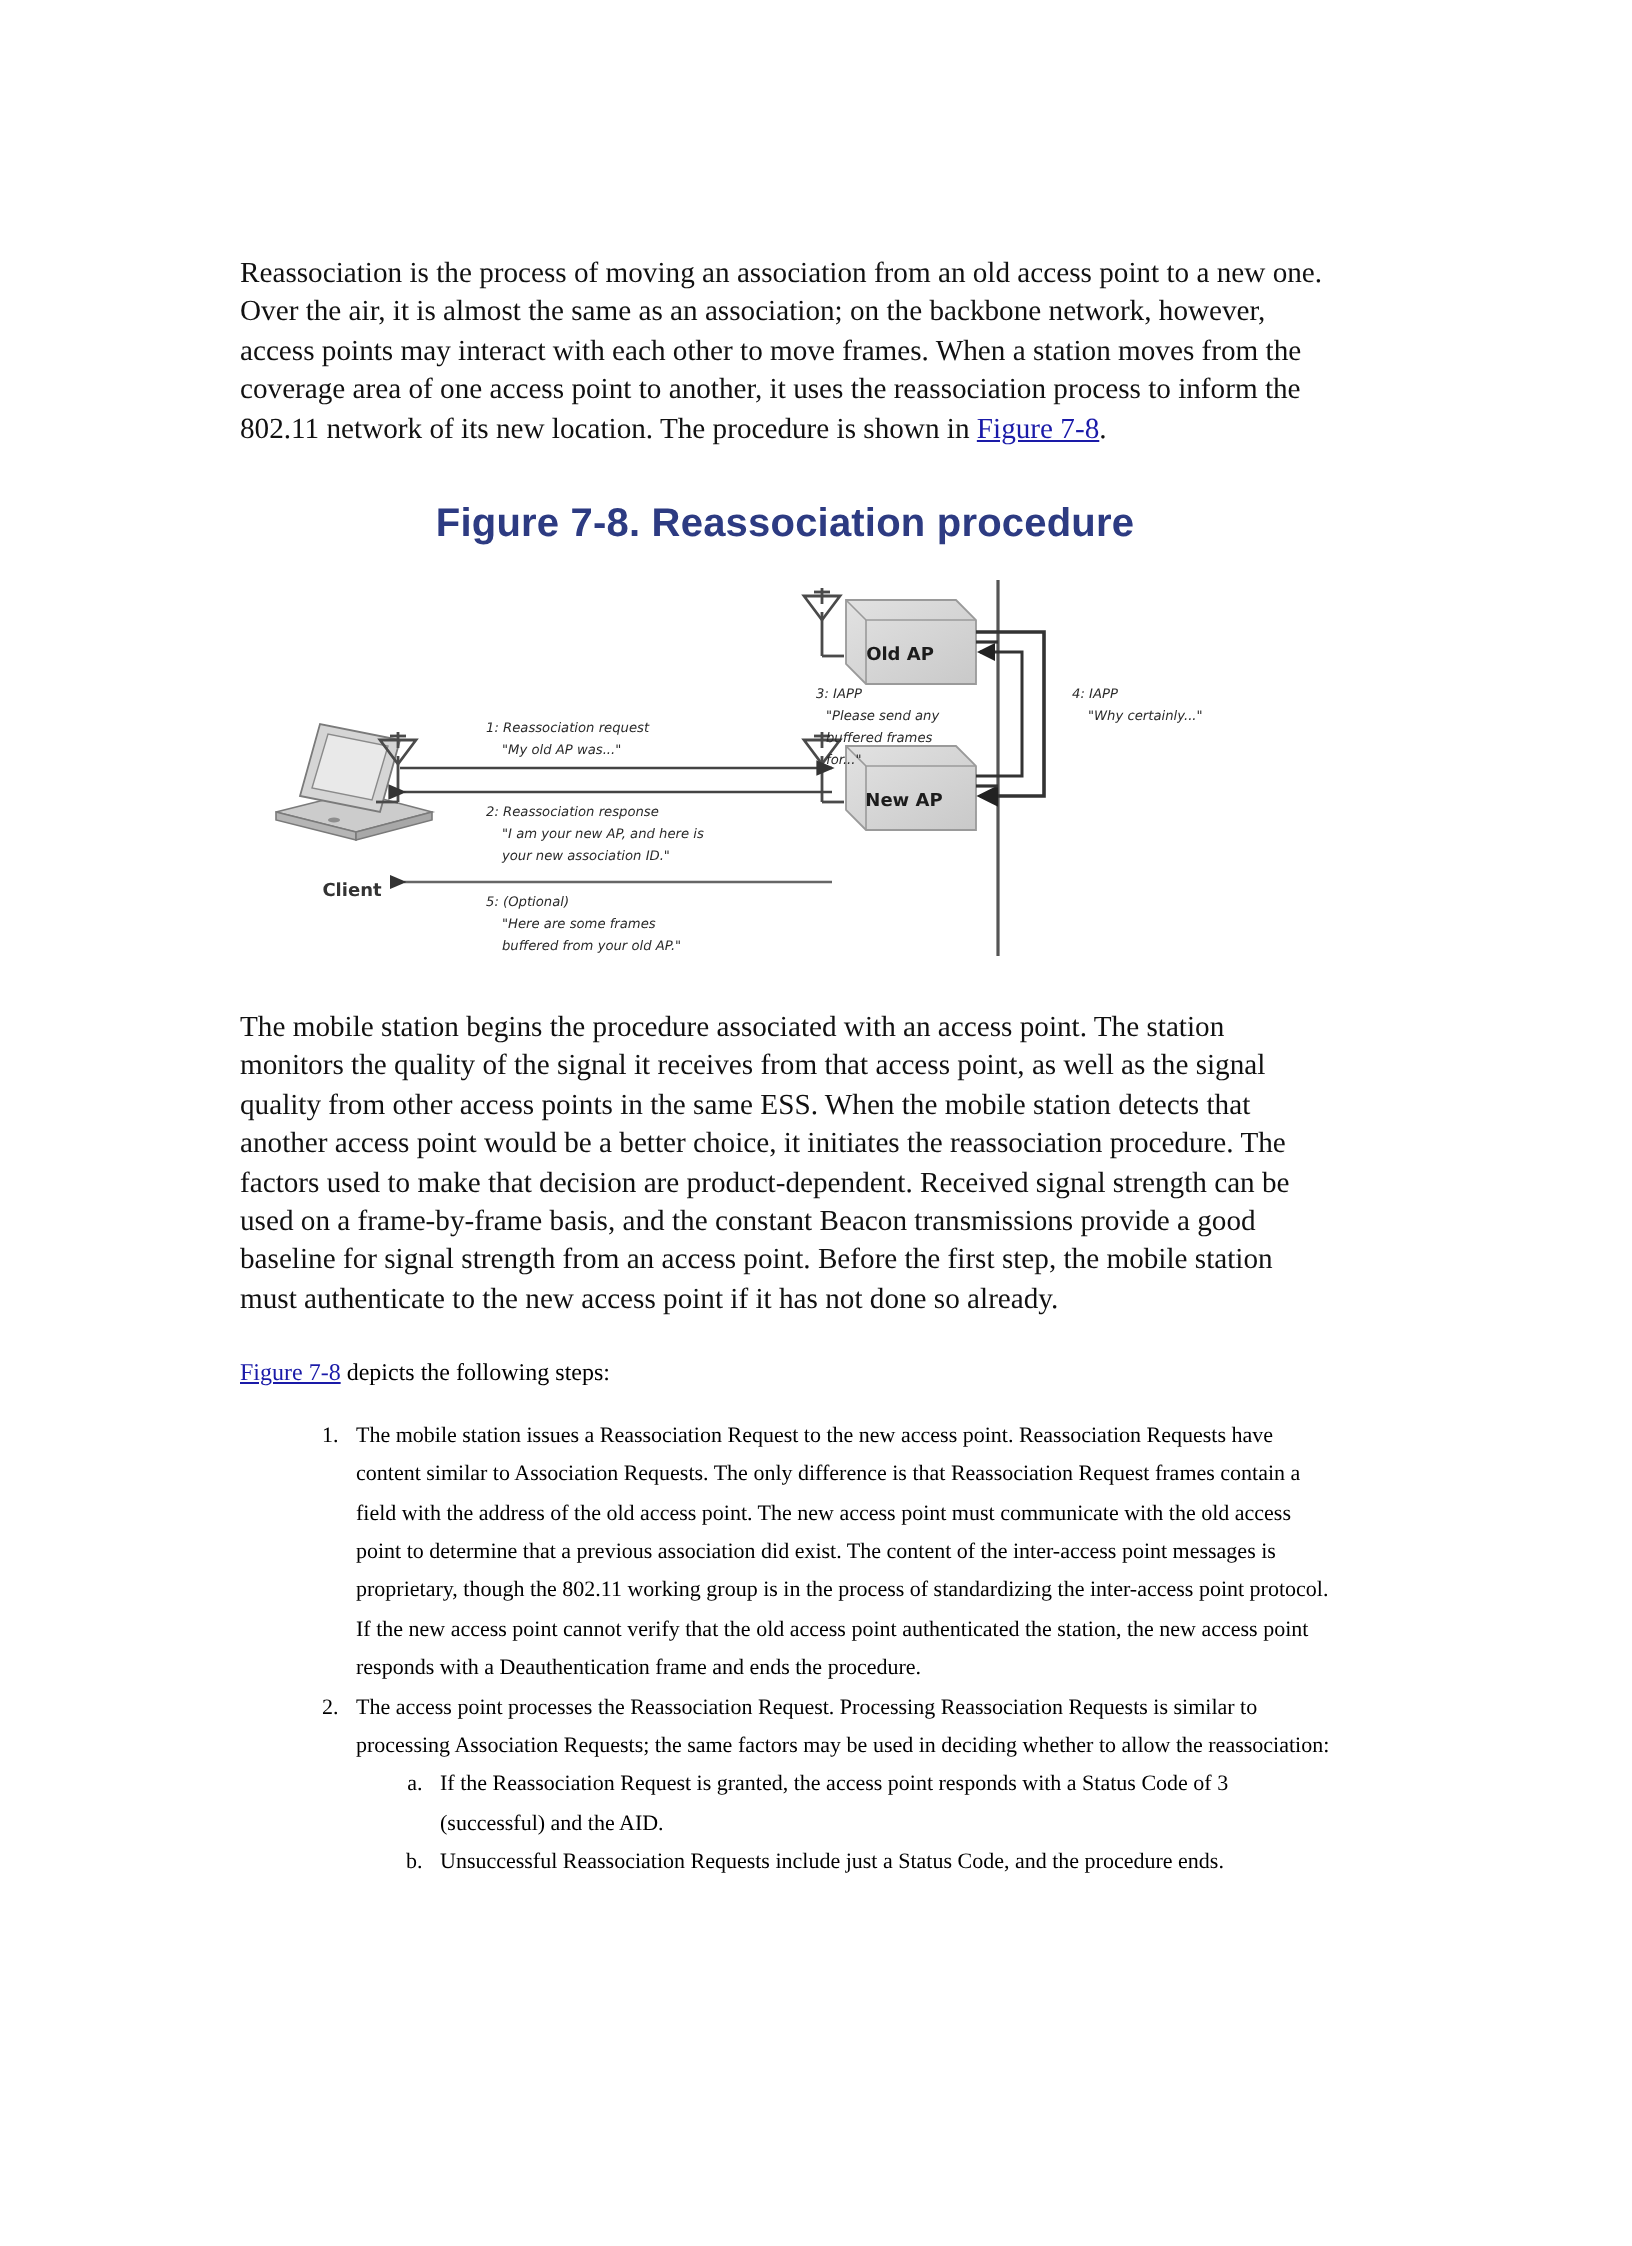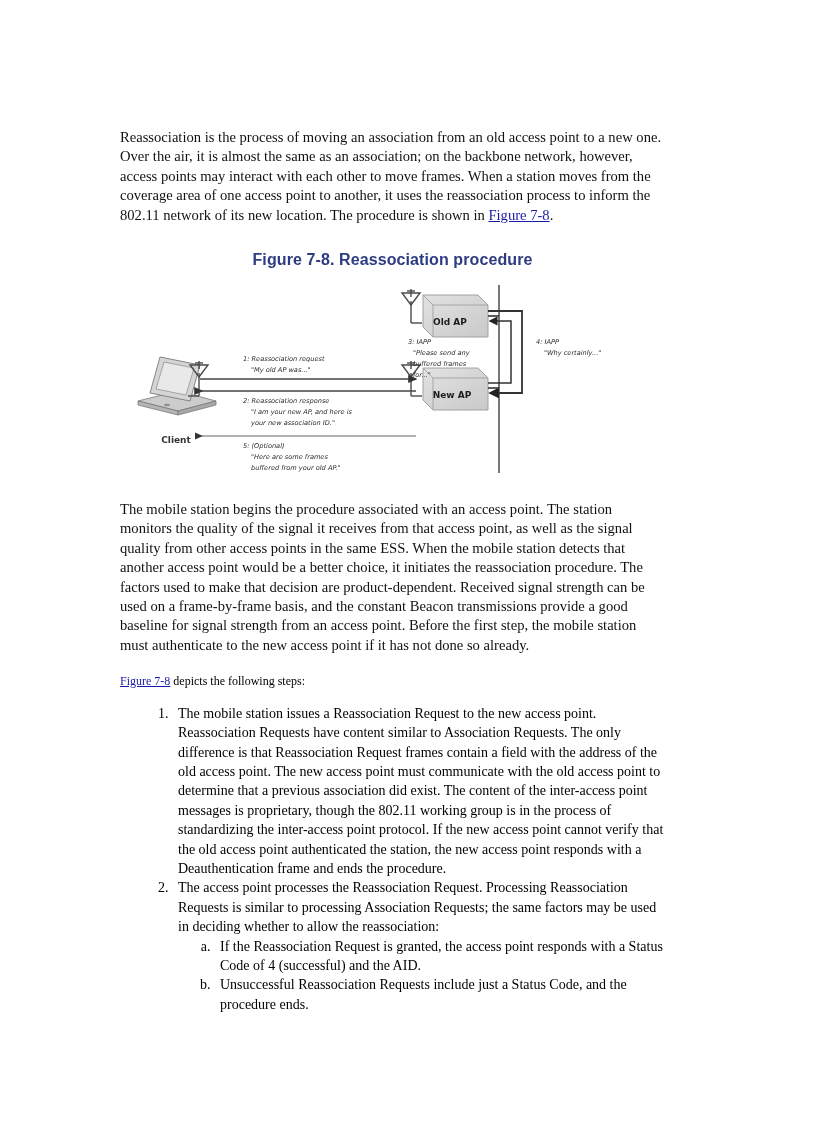--- a/index.html
+++ b/index.html
@@ -44,21 +44,21 @@
   a.figref {
     color: #1a1aa8;
     text-decoration: underline;
   }
 
   .fig-caption {
     margin: 26px 0 14px 0;
     text-align: center;
     font-family: "Liberation Sans", "DejaVu Sans", sans-serif;
     font-weight: bold;
-    font-size: 16px;
+    font-size: 20px;
     letter-spacing: 0.1px;
     color: #2d3b82;
   }
 
   .figure-wrap {
     position: relative;
     width: 545px;
     height: 200px;
     margin: 0 0 0 0;
   }
@@ -67,21 +67,21 @@
     position: absolute;
     left: 0;
     top: 0;
   }
 
   .para-gap { height: 17px; }
 
   ol.steps {
     margin: 12px 0 0 0;
     padding-left: 52px;
-    font-size: 14px;
+    font-size: 11px;
     line-height: 19.4px;
   }
   ol.steps > li {
     margin-bottom: 0px;
     padding-left: 6px;
   }
   ol.substeps {
     list-style-type: lower-alpha;
     margin: 0 0 0 0;
     padding-left: 36px;
@@ -230,21 +230,21 @@
     <p class="intro-line"><a class="figref" href="#">Figure 7-8</a><span> depicts the following steps:</span></p>
 
     <ol class="steps">
       <li>
         <span>The mobile station issues a Reassociation Request to the new access point. Reassociation Requests have content similar to Association Requests. The only difference is that Reassociation Request frames contain a field with the address of the old access point. The new access point must communicate with the old access point to determine that a previous association did exist. The content of the inter-access point messages is proprietary, though the 802.11 working group is in the process of standardizing the inter-access point protocol. If the new access point cannot verify that the old access point authenticated the station, the new access point responds with a Deauthentication frame and ends the procedure.</span>
       </li>
       <li>
         <span>The access point processes the Reassociation Request. Processing Reassociation Requests is similar to processing Association Requests; the same factors may be used in deciding whether to allow the reassociation:</span>
         <ol class="substeps">
           <li>
-            <span>If the Reassociation Request is granted, the access point responds with a Status Code of 4 (successful) and the AID.</span>
+            <span>If the Reassociation Request is granted, the access point responds with a Status Code of 3 (successful) and the AID.</span>
           </li>
           <li>
             <span>Unsuccessful Reassociation Requests include just a Status Code, and the procedure ends.</span>
           </li>
         </ol>
       </li>
     </ol>
 
   </div>
 </div>

